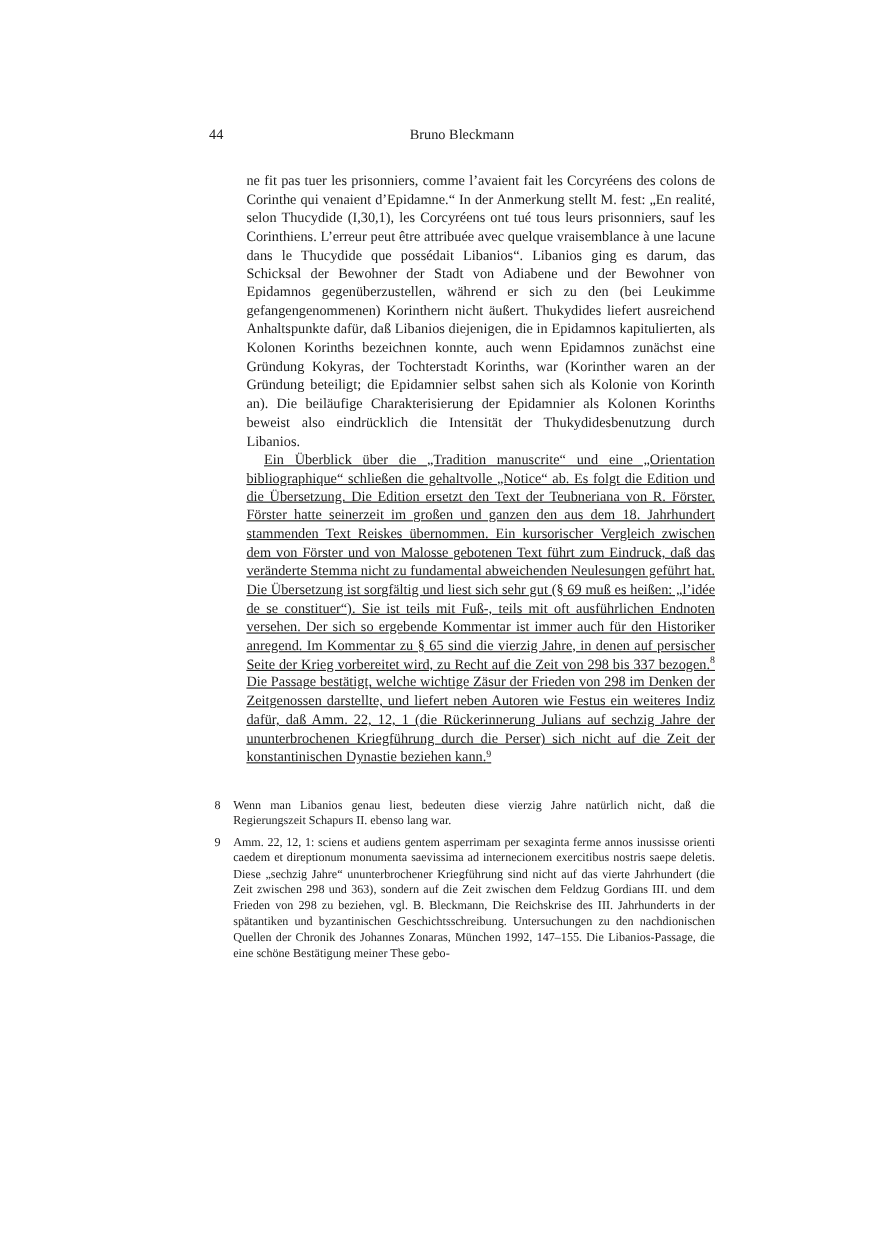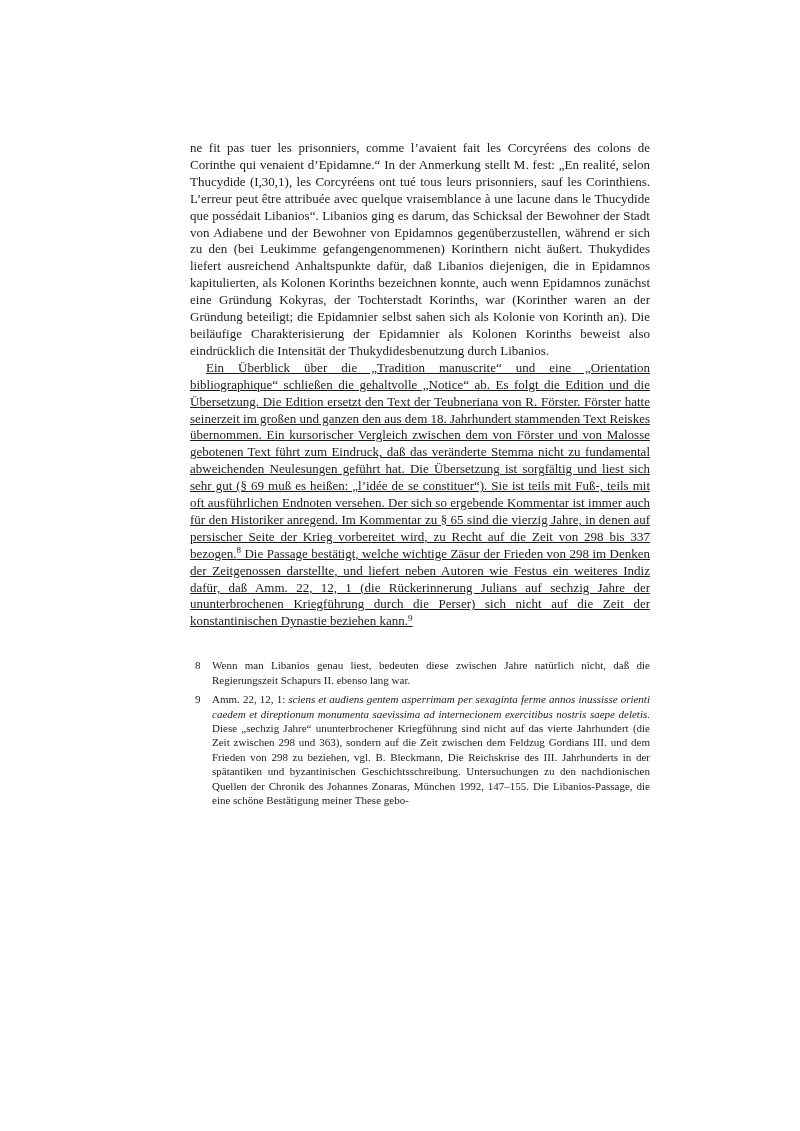--- a/index.html
+++ b/index.html
@@ -37,20 +37,21 @@
   .running-head {
     display: block;
     text-align: center;
   }
   .body-text {
     margin-top: 26px;
     font-size: 13px;
     line-height: 16.9px;
     text-align: justify;
     hyphens: auto;
+    margin-left: 34px;
     -webkit-hyphens: auto;
   }
   .para { margin: 0; }
   .para.indent { text-indent: 16px; text-decoration: underline; }
   sup.fn-ref {
     font-size: 9px;
     line-height: 0;
     vertical-align: baseline;
     position: relative;
     top: -4.5px;
@@ -65,39 +66,43 @@
     position: relative;
     padding-left: 22px;
     margin-bottom: 5px;
   }
   .footnote:last-child { margin-bottom: 0; }
   .fn-num {
     position: absolute;
     left: 5px;
     top: 0;
   }
-  .latin-italic { font-style: italic; }
+  .latin-italic { }
 </style>
 </head>
 <body>
 
 <div class="page">
   <div class="content">
 
+    <header class="page-header">
+      <span class="page-number">44</span>
+      <span class="running-head">Bruno Bleckmann</span>
+    </header>
 
     <main class="body-text">
       <p class="para">ne fit pas tuer les prisonniers, comme l’avaient fait les Corcyréens des colons de Corinthe qui venaient d’Epidamne.“ In der Anmerkung stellt M. fest: „En realité, selon Thucydide (I,30,1), les Corcyréens ont tué tous leurs prisonniers, sauf les Corinthiens. L’erreur peut être attribuée avec quelque vraisemblance à une lacune dans le Thucydide que possédait Libanios“. Libanios ging es darum, das Schicksal der Bewohner der Stadt von Adiabene und der Bewohner von Epidamnos gegenüberzustellen, während er sich zu den (bei Leukimme gefangengenommenen) Korinthern nicht äußert. Thukydides liefert ausreichend Anhaltspunkte dafür, daß Libanios diejenigen, die in Epidamnos kapitulierten, als Kolonen Korinths bezeichnen konnte, auch wenn Epidamnos zunächst eine Gründung Kokyras, der Tochterstadt Korinths, war (Korinther waren an der Gründung beteiligt; die Epidamnier selbst sahen sich als Kolonie von Korinth an). Die beiläufige Charakterisierung der Epidamnier als Kolonen Korinths beweist also eindrücklich die Intensität der Thukydidesbenutzung durch Libanios.</p>
       <p class="para indent"><span>Ein Überblick über die „Tradition manuscrite“ und eine „Orientation bibliographique“ schließen die gehaltvolle „Notice“ ab. Es folgt die Edition und die Übersetzung. Die Edition ersetzt den Text der Teubneriana von R. Förster. Förster hatte seinerzeit im großen und ganzen den aus dem 18. Jahrhundert stammenden Text Reiskes übernommen. Ein kursorischer Vergleich zwischen dem von Förster und von Malosse gebotenen Text führt zum Eindruck, daß das veränderte Stemma nicht zu fundamental abweichenden Neulesungen geführt hat. Die Übersetzung ist sorgfältig und liest sich sehr gut (§ 69 muß es heißen: „l’idée de se constituer“). Sie ist teils mit Fuß-, teils mit oft ausführlichen Endnoten versehen. Der sich so ergebende Kommentar ist immer auch für den Historiker anregend. Im Kommentar zu § 65 sind die vierzig Jahre, in denen auf persischer Seite der Krieg vorbereitet wird, zu Recht auf die Zeit von 298 bis 337 bezogen.</span><sup class="fn-ref">8</sup><span> Die Passage bestätigt, welche wichtige Zäsur der Frieden von 298 im Denken der Zeitgenossen darstellte, und liefert neben Autoren wie Festus ein weiteres Indiz dafür, daß Amm. 22, 12, 1 (die Rückerinnerung Julians auf sechzig Jahre der ununterbrochenen Kriegführung durch die Perser) sich nicht auf die Zeit der konstantinischen Dynastie beziehen kann.</span><sup class="fn-ref">9</sup></p>
     </main>
 
     <section class="footnotes">
 
       <div class="footnote">
         <span class="fn-num">8</span>
-        <div class="fn-text"><span>Wenn man Libanios genau liest, bedeuten diese zwischen Jahre natürlich nicht, daß die Regierungszeit Schapurs II. ebenso lang war.</span></div>
+        <div class="fn-text"><span>Wenn man Libanios genau liest, bedeuten diese vierzig Jahre natürlich nicht, daß die Regierungszeit Schapurs II. ebenso lang war.</span></div>
       </div>
 
       <div class="footnote">
         <span class="fn-num">9</span>
         <div class="fn-text"><span>Amm. 22, 12, 1: </span><span class="latin-italic">sciens et audiens gentem asperrimam per sexaginta ferme annos inussisse orienti caedem et direptionum monumenta saevissima ad internecionem exercitibus nostris saepe deletis.</span><span> Diese „sechzig Jahre“ ununterbrochener Kriegführung sind nicht auf das vierte Jahrhundert (die Zeit zwischen 298 und 363), sondern auf die Zeit zwischen dem Feldzug Gordians III. und dem Frieden von 298 zu beziehen, vgl. B. Bleckmann, Die Reichskrise des III. Jahrhunderts in der spätantiken und byzantinischen Geschichtsschreibung. Untersuchungen zu den nachdionischen Quellen der Chronik des Johannes Zonaras, München 1992, 147–155. Die Libanios-Passage, die eine schöne Bestätigung meiner These gebo-</span></div>
       </div>
 
     </section>
 
   </div>

